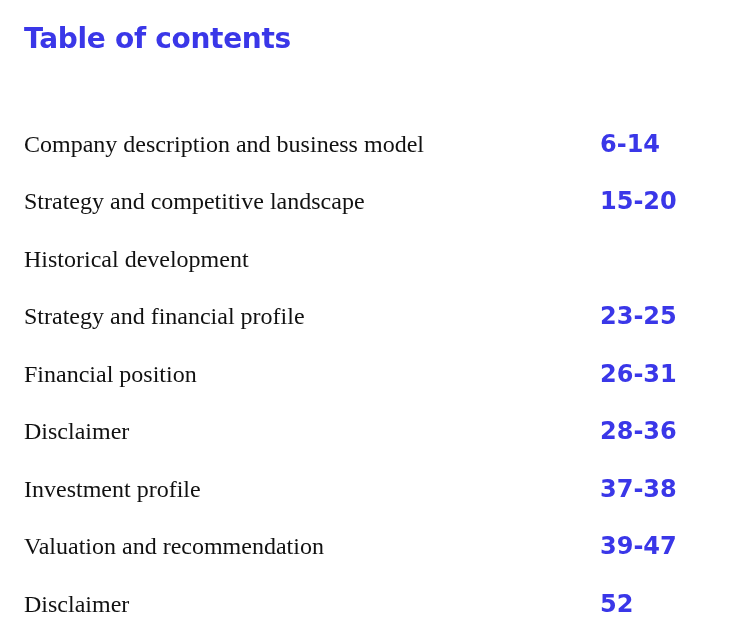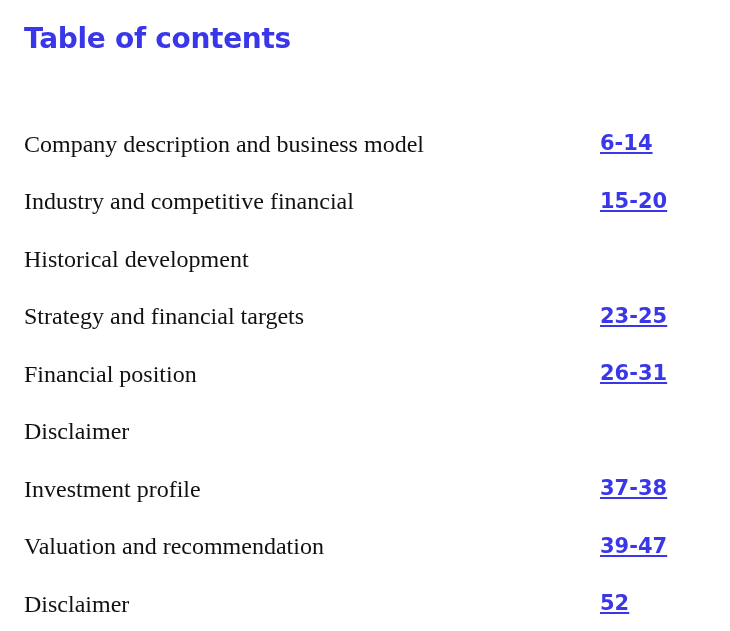--- a/index.html
+++ b/index.html
@@ -45,64 +45,64 @@
   .toc-label {
     font-family: "Liberation Serif", serif;
     font-size: 24px;
     color: #111111;
     line-height: 1;
     white-space: nowrap;
   }
   .toc-pages {
     font-family: "DejaVu Sans", sans-serif;
     font-weight: bold;
-    font-size: 21px;
+    font-size: 24px;
     color: #3a37e8;
     line-height: 1;
     text-align: left;
     width: 96px;
     flex: 0 0 96px;
-    text-decoration: underline;
   }
 </style>
 </head>
 <body>
 
 <div class="page">
 
   <div class="toc-title">Table of contents</div>
 
   <div class="toc-list">
 
     <div class="toc-row">
       <span class="toc-label">Company description and business model</span>
       <span class="toc-pages">6-14</span>
     </div>
 
     <div class="toc-row">
-      <span class="toc-label">Industry and competitive financial</span>
+      <span class="toc-label">Strategy and competitive landscape</span>
       <span class="toc-pages">15-20</span>
     </div>
 
     <div class="toc-row">
       <span class="toc-label">Historical development</span>
     </div>
 
     <div class="toc-row">
-      <span class="toc-label">Strategy and financial targets</span>
+      <span class="toc-label">Strategy and financial profile</span>
       <span class="toc-pages">23-25</span>
     </div>
 
     <div class="toc-row">
       <span class="toc-label">Financial position</span>
       <span class="toc-pages">26-31</span>
     </div>
 
     <div class="toc-row">
       <span class="toc-label">Disclaimer</span>
+      <span class="toc-pages">28-36</span>
     </div>
 
     <div class="toc-row">
       <span class="toc-label">Investment profile</span>
       <span class="toc-pages">37-38</span>
     </div>
 
     <div class="toc-row">
       <span class="toc-label">Valuation and recommendation</span>
       <span class="toc-pages">39-47</span>

